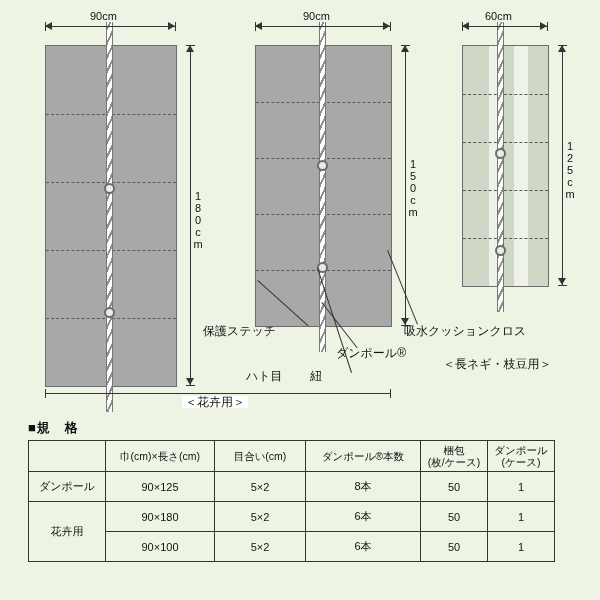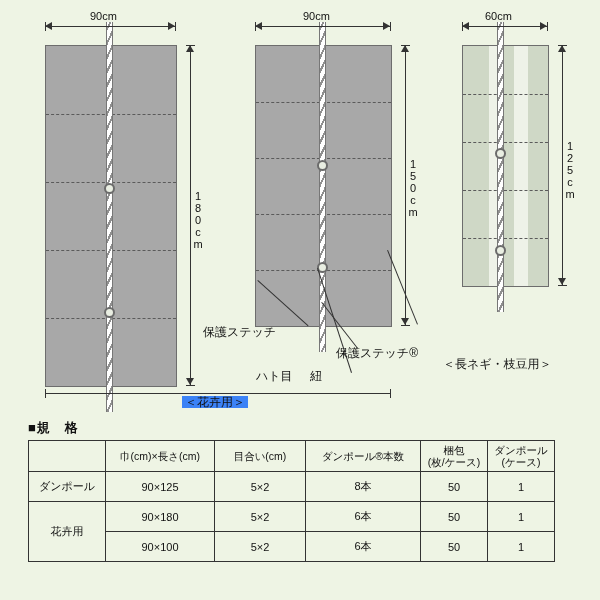--- a/index.html
+++ b/index.html
@@ -136,38 +136,39 @@
   <div class="lbl" style="left:485px;top:11px;">60cm</div>
 
   <div class="dim-v" style="left:562px;top:45px;height:240px;"></div>
   <div class="tick-h" style="left:558px;top:45px;"></div>
   <div class="tick-h" style="left:558px;top:285px;"></div>
   <div class="arrow-u" style="left:558px;top:45px;"></div>
   <div class="arrow-d" style="left:558px;top:278px;"></div>
   <div class="lbl v" style="left:564px;top:140px;">125cm</div>
 
   <div class="leader" style="left:258px;top:280px;width:68px;transform:rotate(42deg);"></div>
-  <div class="lbl big" style="left:203px;top:326px;">保護ステッチ</div>
+  <div class="lbl big" style="left:203px;top:326px;font-family:Liberation Mono, monospace;">保護ステッチ</div>
 
   <div class="leader" style="left:318px;top:268px;width:110px;transform:rotate(72deg);"></div>
-  <div class="lbl big" style="left:256px;top:370px;">ハト目</div>
+  <div class="lbl big" style="left:246px;top:370px;">ハト目</div>
 
   <div class="lbl big" style="left:310px;top:370px;">紐</div>
 
   <div class="leader" style="left:322px;top:302px;width:58px;transform:rotate(52deg);"></div>
-  <div class="lbl big" style="left:336px;top:347px;">保護ステッチ®</div>
+  <div class="lbl big" style="left:336px;top:347px;">ダンポール®</div>
 
   <div class="leader" style="left:388px;top:250px;width:80px;transform:rotate(68deg);"></div>
+  <div class="lbl big" style="left:404px;top:325px;">吸水クッションクロス</div>
 
   <div class="lbl big" style="left:443px;top:358px;">＜長ネギ・枝豆用＞</div>
 
   <div class="dim-h" style="left:45px;top:393px;width:345px;"></div>
   <div class="tick-v" style="left:45px;top:389px;"></div>
   <div class="tick-v" style="left:390px;top:389px;"></div>
-  <div class="lbl big" style="left:182px;top:396px;background:#3b82f6;padding:0 3px;">＜花卉用＞</div>
+  <div class="lbl big" style="left:182px;top:396px;background:#ffffff;padding:0 3px;">＜花卉用＞</div>
 
   <div class="spec-title">■規　格</div>
 
   <table class="spec">
     <thead>
       <tr class="rowh">
         <th class="col-a"></th>
         <th class="col-b">巾(cm)×長さ(cm)</th>
         <th class="col-c">目合い(cm)</th>
         <th class="col-d">ダンポール®本数</th>

